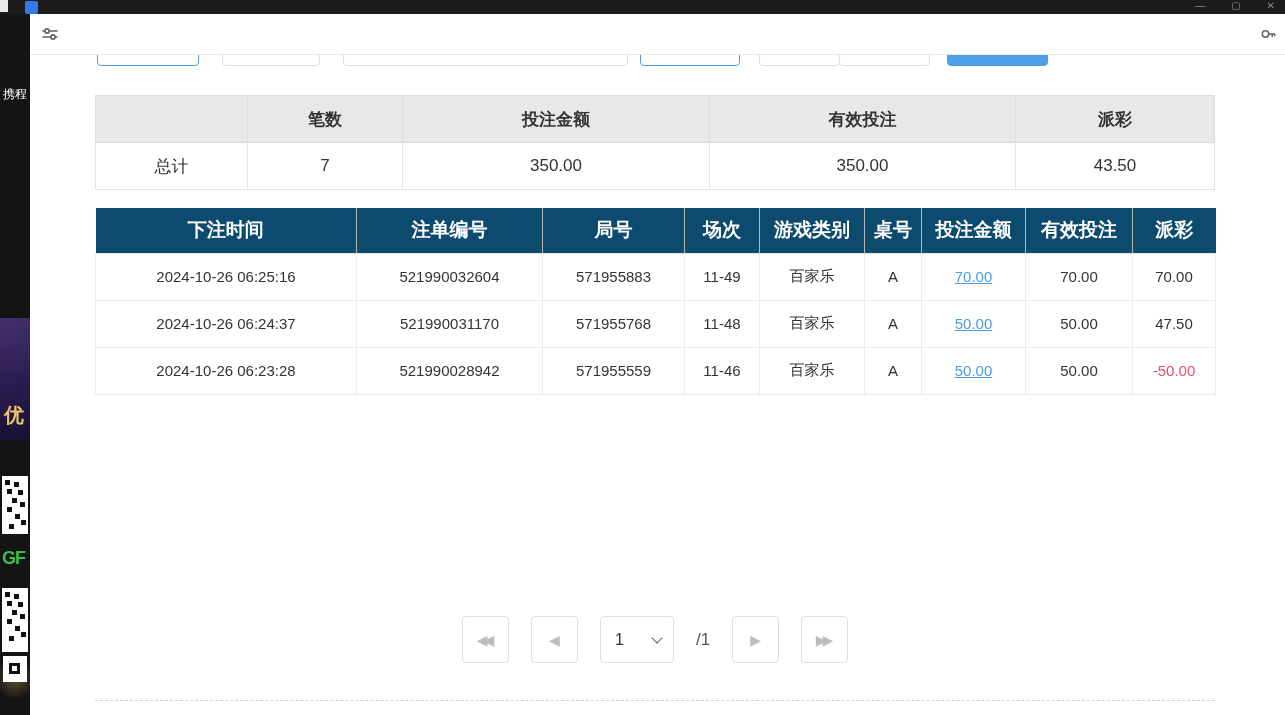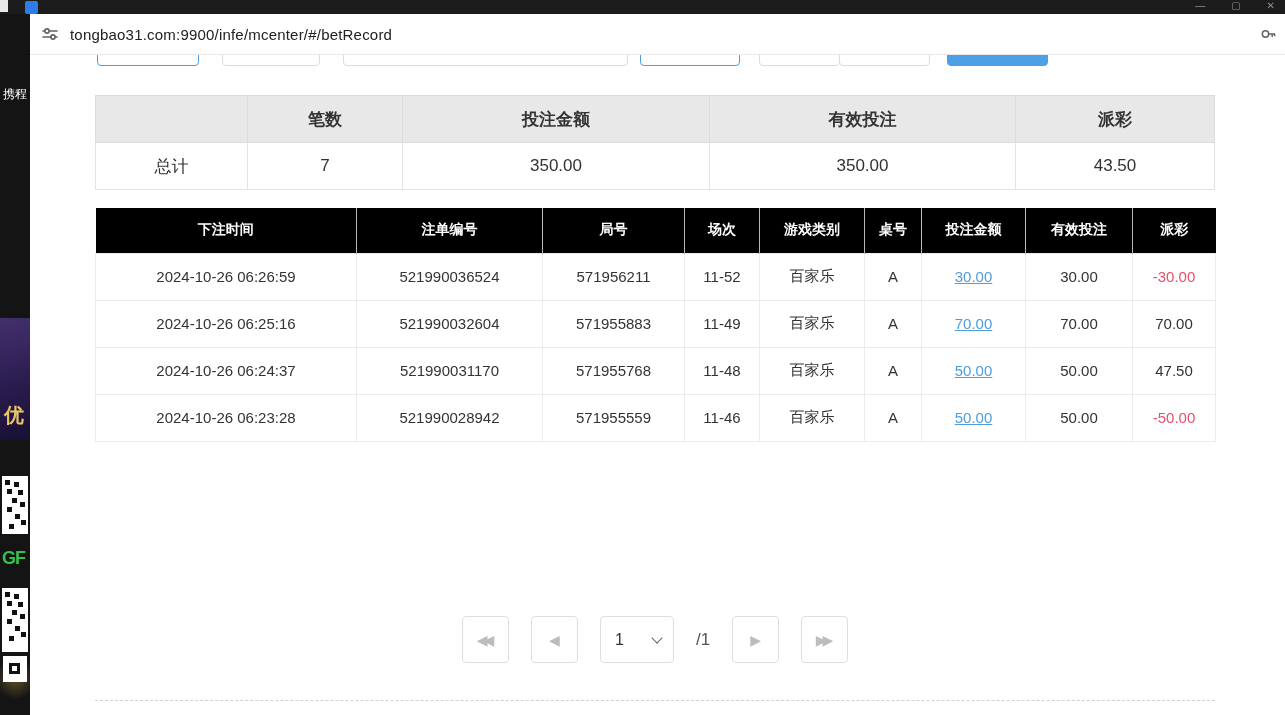--- a/index.html
+++ b/index.html
@@ -54,21 +54,21 @@
     font-size:17px; color:#333; }
   .summary .hc { background:#e8e8e8; border:1px solid #dcdcdc; border-right-width:0; font-weight:bold;
     display:flex; align-items:center; justify-content:center; }
   .summary .hc:nth-child(5) { border-right-width:1px; }
   .summary .vc { background:#fff; border:1px solid #e3e3e3; border-top-width:0; border-right-width:0;
     display:flex; align-items:center; justify-content:center; }
   .summary .vc:last-child { border-right-width:1px; }
 
   
   .bet-table { position:absolute; left:65px; top:153px; width:1120px; border-collapse:collapse; table-layout:fixed; }
-  .bet-table th { background:#000000; color:#fff; font-weight:bold; font-size:14px; height:45px;
+  .bet-table th { background:#0c4a6e; color:#fff; font-weight:bold; font-size:19px; height:45px;
     border-right:1px solid #b8b8b8; }
   .bet-table th:last-child { border-right:none; }
   .bet-table td { height:47px; text-align:center; font-size:15px; color:#333;
     border:1px solid #ececec; background:#fff; }
   .bet-table a { color:#4f9ddd; text-decoration:underline; }
   .bet-table td.neg { color:#e8506a; }
 
   
   .pagination { position:absolute; left:65px; top:561px; width:1120px; height:47px;
     display:flex; justify-content:center; align-items:center; gap:22px; }
@@ -121,21 +121,20 @@
     <span class="site-info">
       <svg width="18" height="18" viewBox="0 0 18 18">
         <g stroke="#5f6368" stroke-width="1.6" stroke-linecap="round" fill="#fff">
           <line x1="2" y1="6" x2="16" y2="6"></line>
           <line x1="2" y1="12" x2="16" y2="12"></line>
           <circle cx="6" cy="6" r="2.1"></circle>
           <circle cx="12" cy="12" r="2.1"></circle>
         </g>
       </svg>
     </span>
-    <span class="url-text">tongbao31.com:9900/infe/mcenter/#/betRecord</span>
     <span class="key-icon-wrap">
       <svg width="18" height="18" viewBox="0 0 18 18">
         <circle cx="6.5" cy="9" r="3.2" fill="none" stroke="#5f6368" stroke-width="1.5"></circle>
         <path d="M9.7 9h6.3 M13.2 9v3 M15.7 9v2.2" stroke="#5f6368" stroke-width="1.5" fill="none"></path>
       </svg>
     </span>
   </div>
 
   <div class="content">
 
@@ -179,31 +178,20 @@
           <th>局号</th>
           <th>场次</th>
           <th>游戏类别</th>
           <th>桌号</th>
           <th>投注金额</th>
           <th>有效投注</th>
           <th>派彩</th>
         </tr>
       </thead>
       <tbody>
-          <tr>
-            <td>2024-10-26 06:26:59</td>
-            <td>521990036524</td>
-            <td>571956211</td>
-            <td>11-52</td>
-            <td>百家乐</td>
-            <td>A</td>
-            <td><a href="#">30.00</a></td>
-            <td>30.00</td>
-            <td class="neg">-30.00</td>
-          </tr>
           <tr>
             <td>2024-10-26 06:25:16</td>
             <td>521990032604</td>
             <td>571955883</td>
             <td>11-49</td>
             <td>百家乐</td>
             <td>A</td>
             <td><a href="#">70.00</a></td>
             <td>70.00</td>
             <td>70.00</td>

